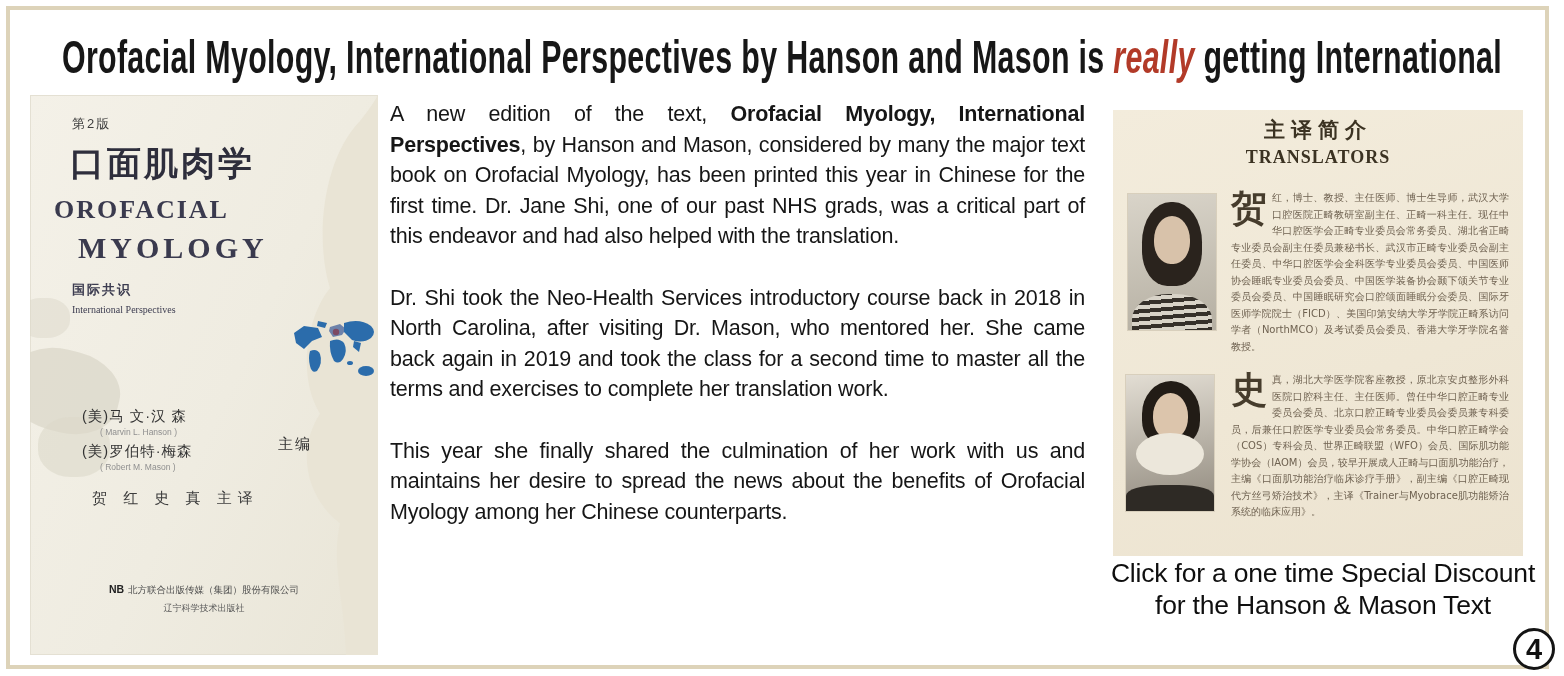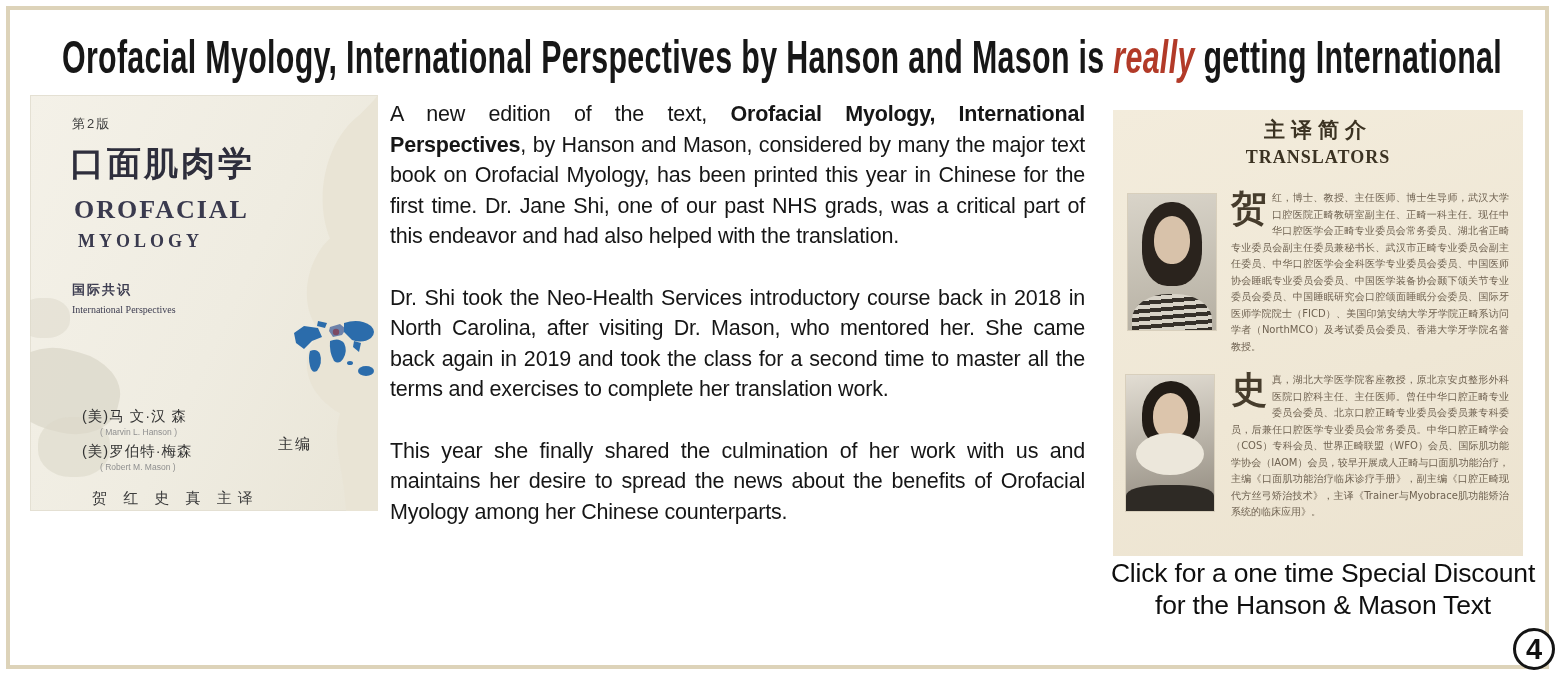--- a/index.html
+++ b/index.html
@@ -16,36 +16,36 @@
     position:absolute;left:0;top:24px;width:1564px;height:60px;
     display:flex;justify-content:center;align-items:flex-end;z-index:2;
   }
   .title-inner{
     white-space:nowrap;transform:scaleX(0.66);transform-origin:50% 50%;
     font-weight:bold;font-size:46px;color:#171717;letter-spacing:0.5px;
   }
   .title-inner .hl{color:#b23a28;font-style:italic;}
   
   .cover{
-    position:absolute;left:30px;top:95px;width:348px;height:416px;
+    position:absolute;left:30px;top:95px;width:348px;height:560px;
     background:linear-gradient(115deg,#f4f1e8 0%,#efece1 55%,#e9e5d7 100%);
     overflow:hidden;z-index:2;box-shadow:0 0 0 1px #e4e0d3 inset;
   }
   .cover .silhouette{position:absolute;right:0;top:0;height:100%;width:150px;}
   .blob{position:absolute;background:#dcd8ca;border-radius:45%;}
   .blob1{left:-22px;top:255px;width:112px;height:82px;opacity:.8;transform:rotate(14deg);}
   .blob2{left:8px;top:322px;width:72px;height:60px;opacity:.6;}
   .blob3{left:-12px;top:203px;width:52px;height:40px;opacity:.5;}
   .cv-edition{position:absolute;left:42px;top:20px;font-size:13px;color:#3d3d3d;letter-spacing:2px;}
   .cv-title-cn{position:absolute;left:40px;top:46px;font-family:"Liberation Serif",serif;font-weight:700;
     font-size:34px;letter-spacing:3px;color:#2e2e3c;}
-  .cv-title-en1{position:absolute;left:44px;top:100px;font-family:"Liberation Serif",serif;font-weight:700;
+  .cv-title-en1{position:absolute;left:24px;top:100px;font-family:"Liberation Serif",serif;font-weight:700;
     font-size:26px;letter-spacing:2px;color:#3a3a4e;}
   .cv-title-en2{position:absolute;left:48px;top:136px;font-family:"Liberation Serif",serif;font-weight:700;
-    font-size:18px;letter-spacing:4px;color:#3a3a4e;}
+    font-size:30px;letter-spacing:4px;color:#3a3a4e;}
   .cv-sub-cn{position:absolute;left:42px;top:186px;font-size:13px;color:#3c3c50;letter-spacing:2px;font-weight:600;}
   .cv-sub-en{position:absolute;left:42px;top:209px;font-size:10px;font-family:"Liberation Serif",serif;color:#3c3c50;}
   .cv-map{position:absolute;left:258px;top:214px;width:90px;height:90px;}
   .cv-authors{position:absolute;left:52px;top:312px;width:235px;}
   .cv-a-cn{font-size:14.5px;color:#333333;letter-spacing:1px;}
   .cv-a-en{font-size:8.5px;color:#8f8f8f;margin:1px 0 5px 18px;}
   .cv-editor{position:absolute;left:196px;top:28px;font-size:15px;color:#333;letter-spacing:2px;}
   .cv-transline{position:absolute;left:62px;top:394px;font-size:15px;letter-spacing:6px;color:#3c3c3c;}
   .cv-pub{position:absolute;left:0;right:0;top:488px;text-align:center;}
   .cv-pub-l1{font-size:9.5px;color:#4f4f4f;}

